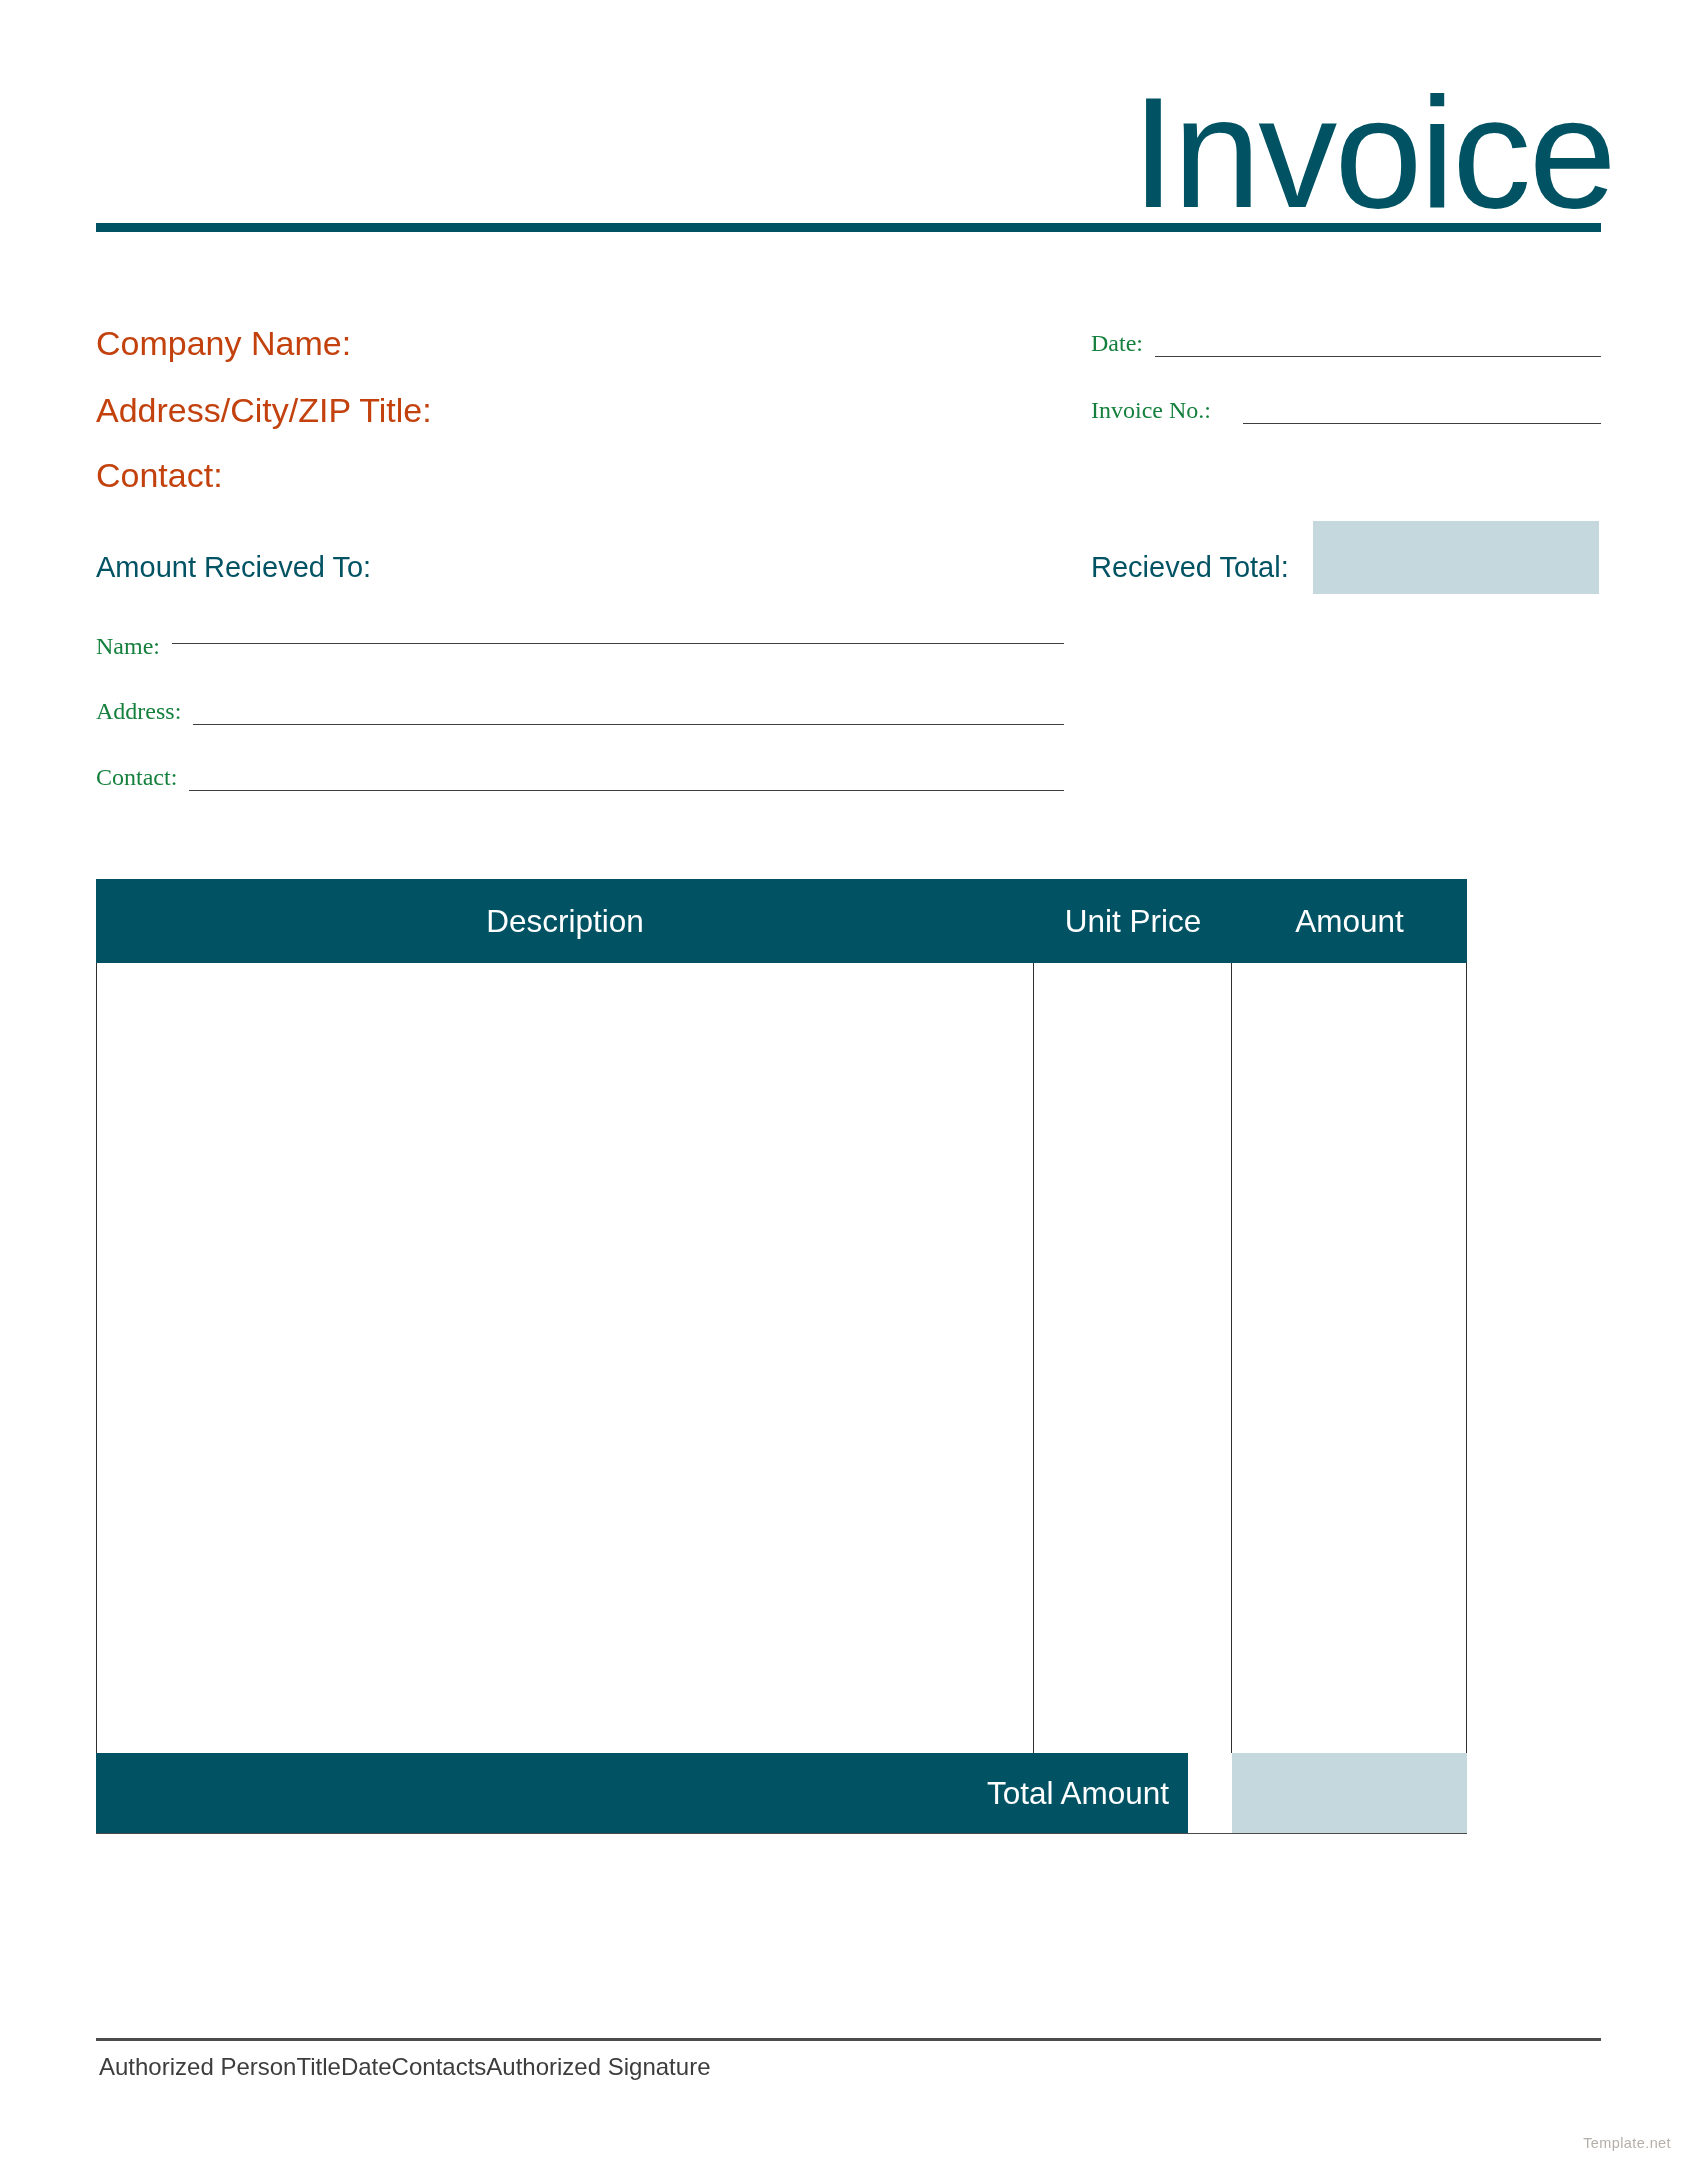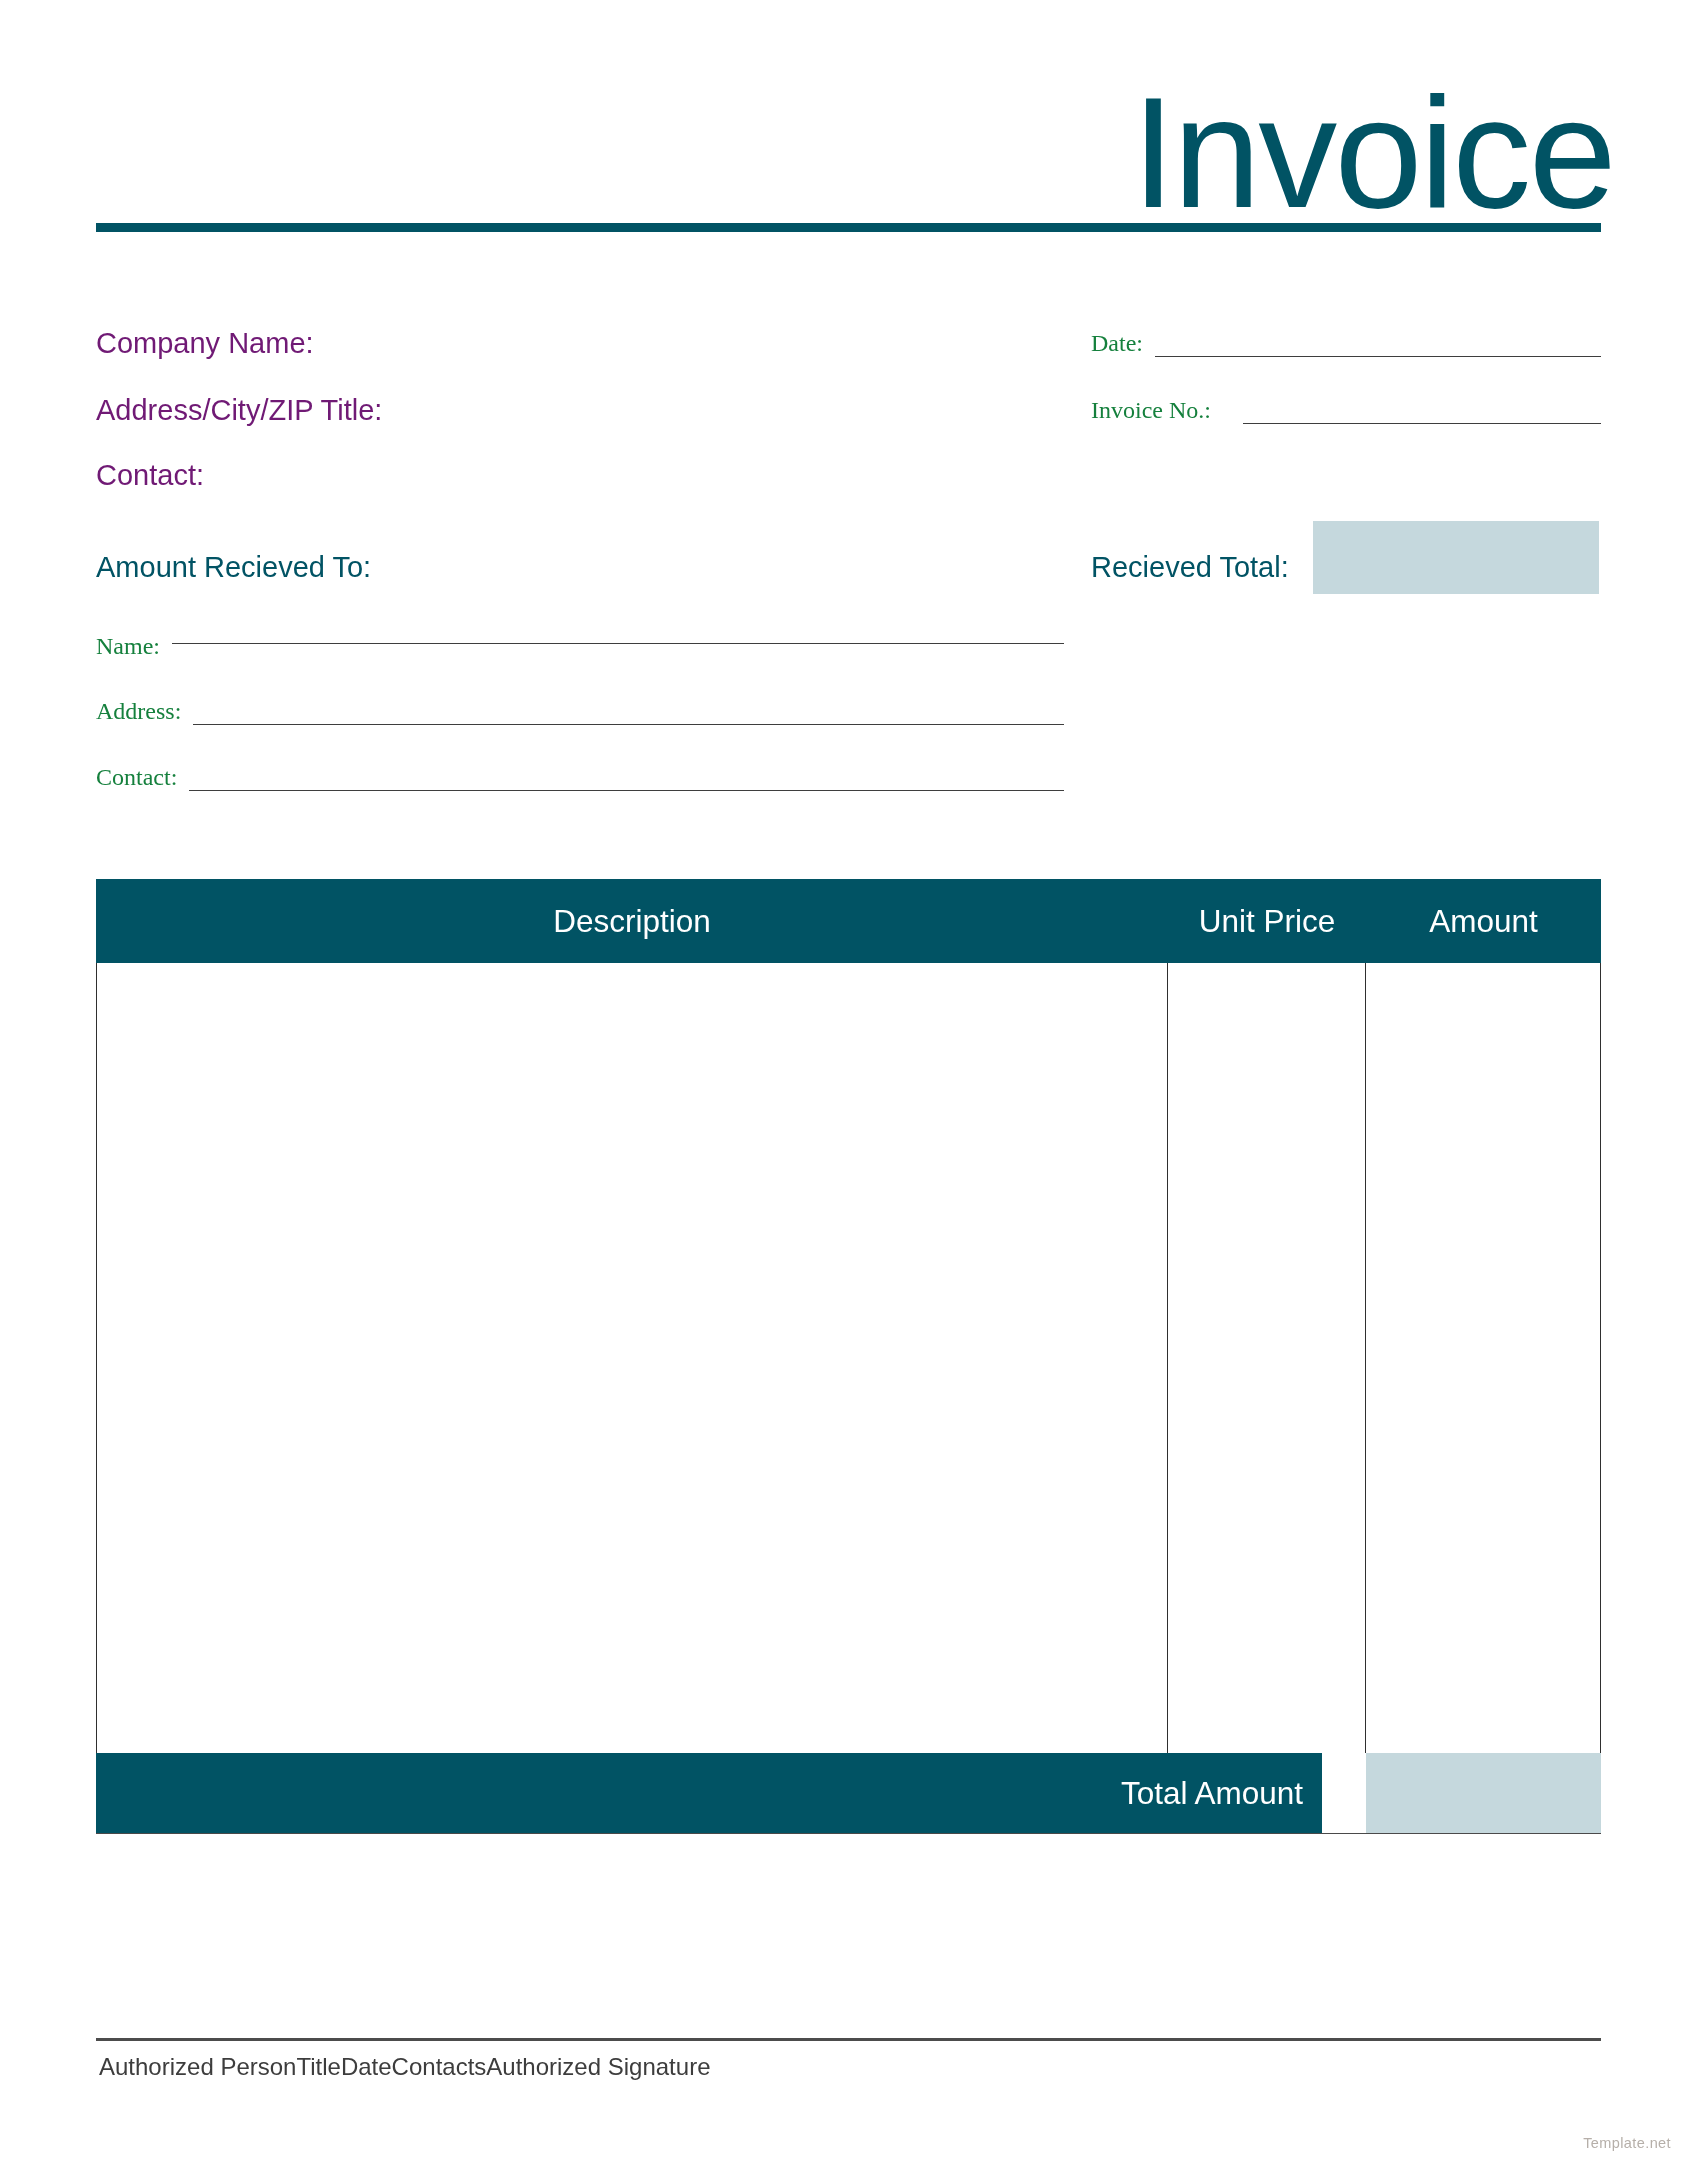--- a/index.html
+++ b/index.html
@@ -31,23 +31,23 @@
     left: 96px;
     top: 223px;
     width: 1505px;
     height: 9.4px;
     background: #015364;
   }
 
   
   .lbl {
     position: absolute;
-    font-size: 29px;
+    font-size: 34px;
     line-height: 36px;
-    color: #701a75;
+    color: #c2410c;
     white-space: nowrap;
   }
   .teal { color: #015364; font-size: 29px; }
 
   
   .field-row {
     position: absolute;
     display: flex;
     height: 36px;
   }
@@ -81,21 +81,21 @@
     line-height: 73px;
     text-align: center;
     color: #015364;
   }
 
   
   .inv-table {
     position: absolute;
     left: 96px;
     top: 879px;
-    width: 1505px;
+    width: 1371px;
   }
   .thead {
     display: flex;
     height: 84px;
     background: #015364;
     color: #ffffff;
     font-size: 31.5px;
   }
   .th { display: flex; align-items: center; justify-content: center; }
   .th-desc { flex: 1; }

